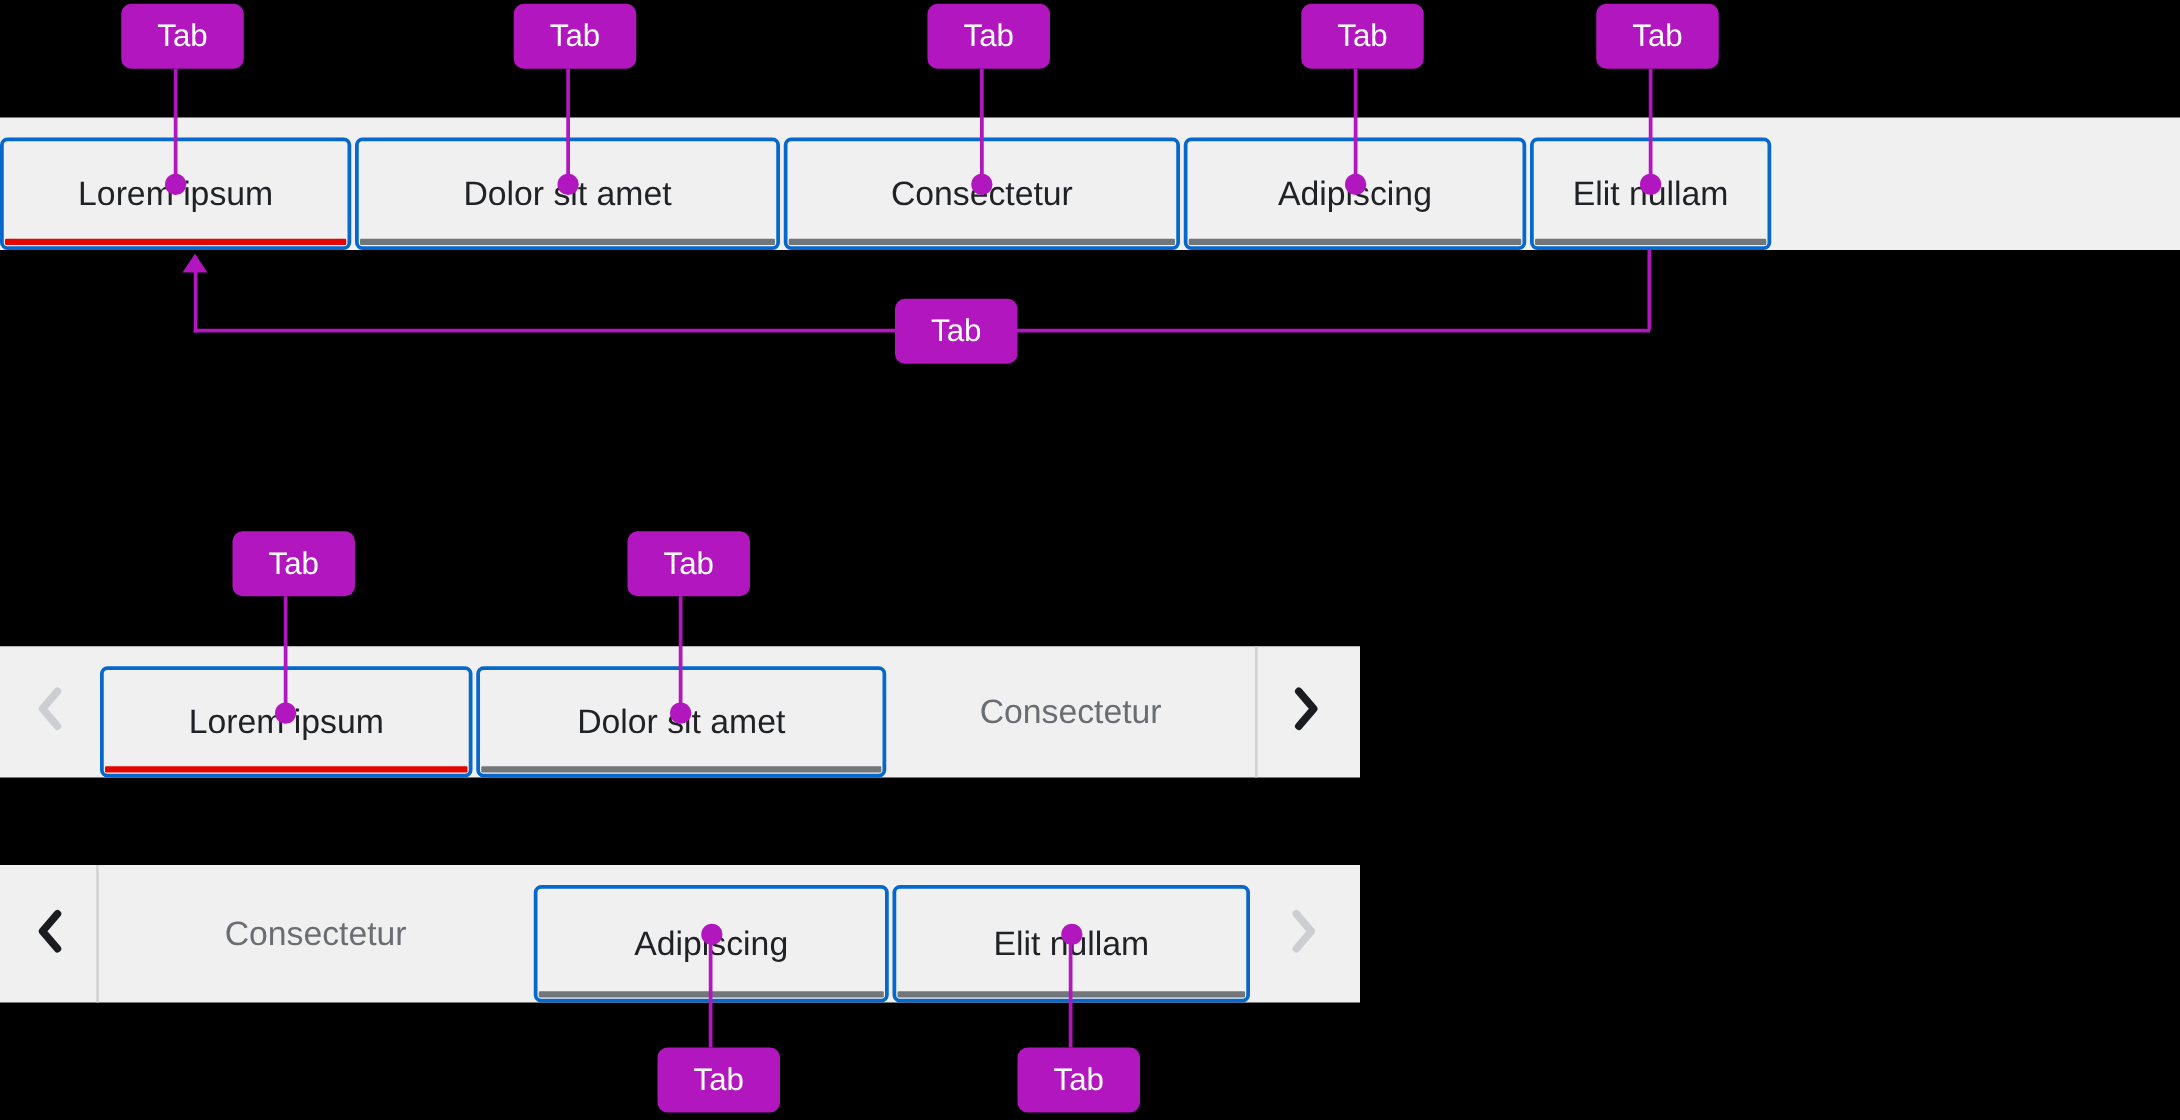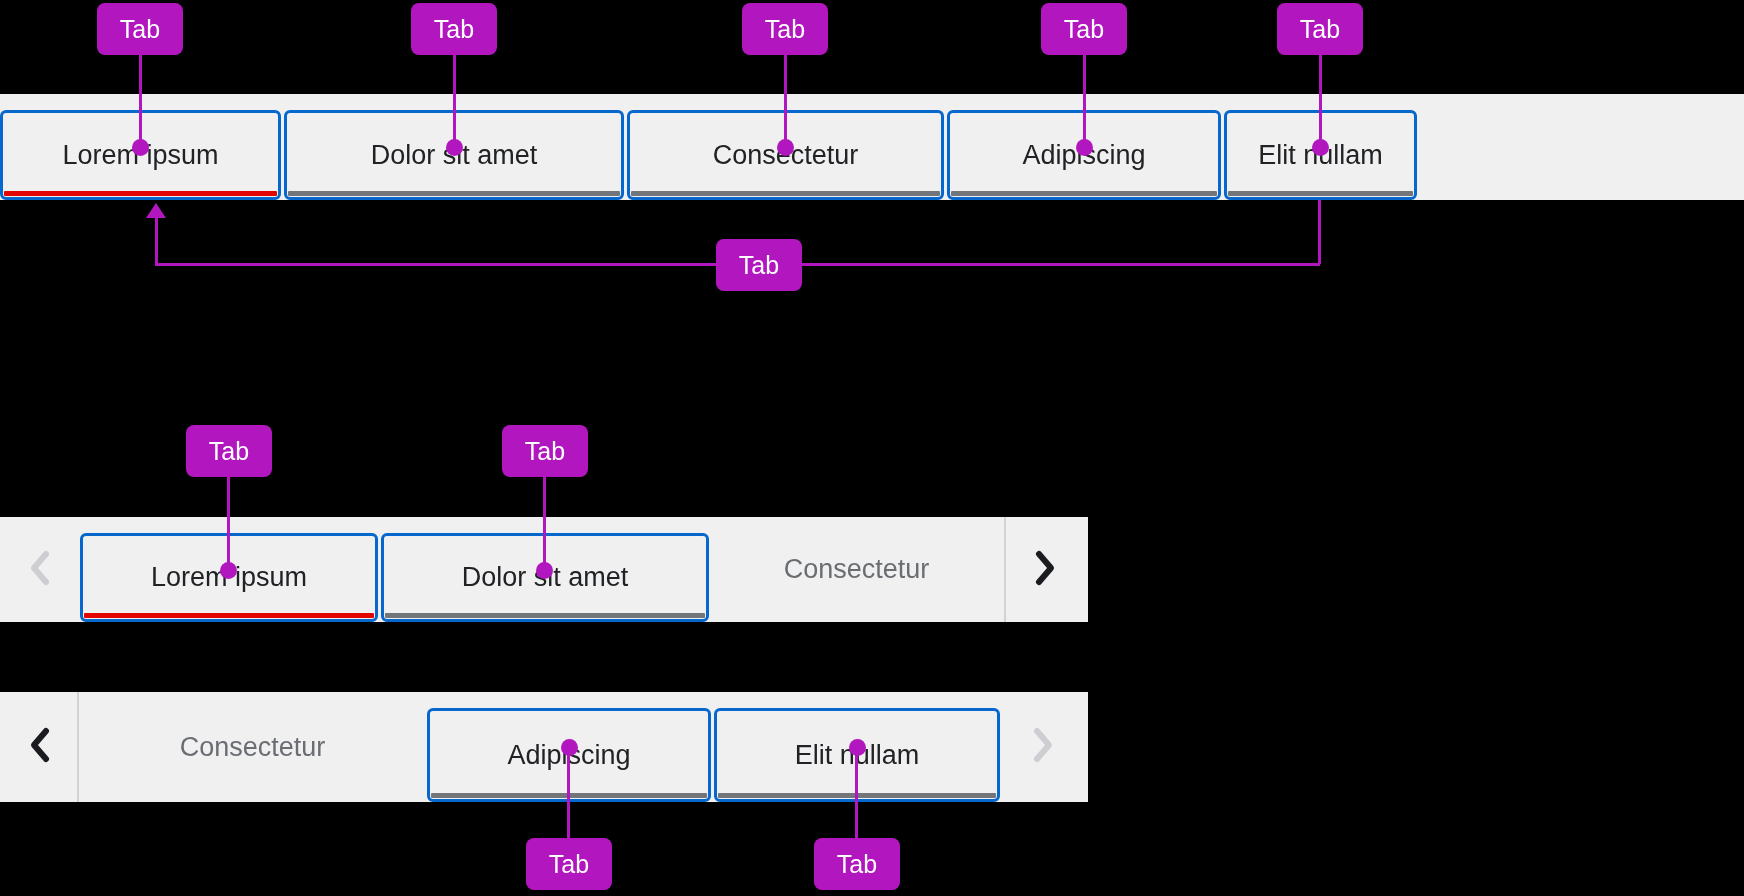--- a/index.html
+++ b/index.html
@@ -24,21 +24,21 @@
   }
   .canvas{
     position:relative;
     width:1744px;height:896px;
     background:var(--page-background);
     overflow:hidden;
   }
   
   .badge{
     position:absolute;
-    width:86px;height:52px;
+    width:98px;height:52px;
     background:var(--annotation-magenta);
     border-radius:8px;
     color:var(--badge-text);
     font-size:25px;
     display:flex;align-items:center;justify-content:center;
     z-index:6;
   }
   .vline{position:absolute;width:3px;background:var(--annotation-magenta);z-index:4;}
   .hline{position:absolute;height:3px;background:var(--annotation-magenta);z-index:4;}
   .dot{

